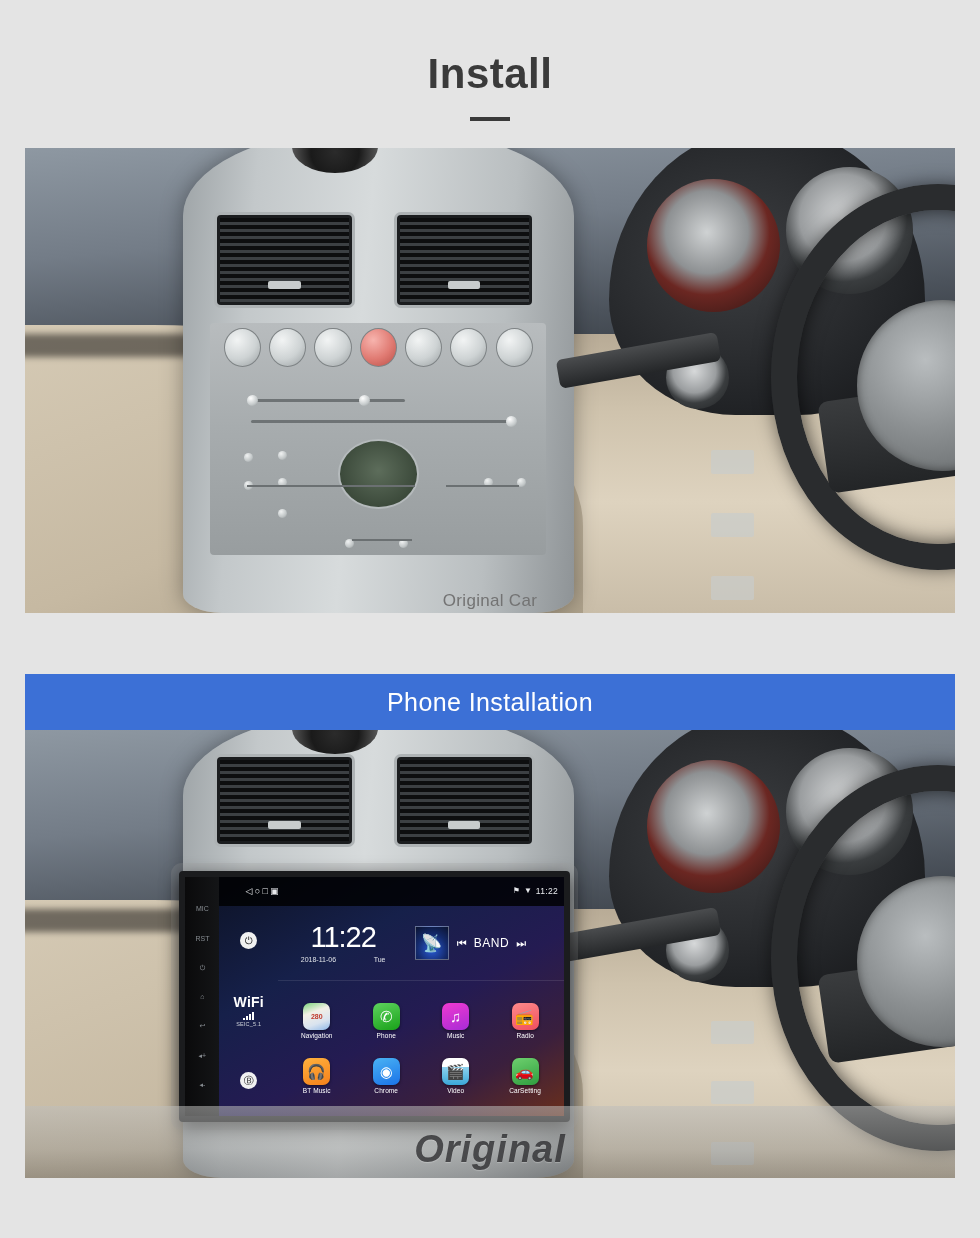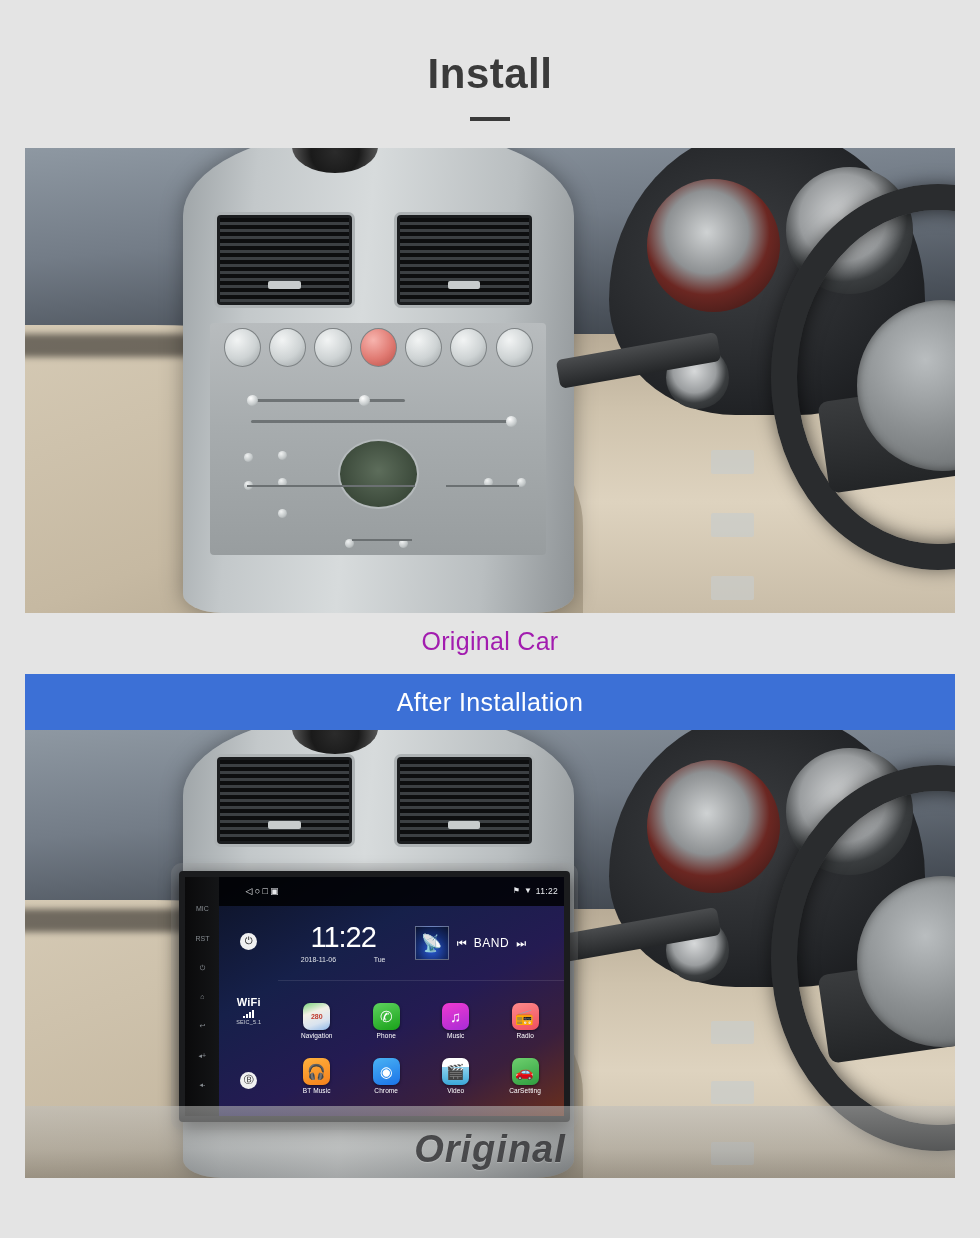--- a/index.html
+++ b/index.html
@@ -25,22 +25,22 @@
 
   
   .photo {
     position: absolute; overflow: hidden;
     background: #222;
   }
   #photo-original { left: 25px; top: 148px; width: 930px; height: 465px; }
   #photo-after    { left: 25px; top: 730px; width: 930px; height: 448px; }
 
   .caption-original {
-    position: absolute; left: 25px; top: 627px; width: 930px;
-    text-align: center; font-size: 25px; color: #a21caf;
+    position: absolute; left: 25px; top: 591px; width: 930px;
+    text-align: center; font-size: 17px; color: #737373;
     letter-spacing: .3px;
   }
 
   .banner {
     position: absolute; left: 25px; top: 674px;
     width: 930px; height: 56px;
     background: #3c70d6;
     display: flex; align-items: center; justify-content: center;
   }
   .banner-text {
@@ -240,21 +240,21 @@
     align-items: center; justify-content: space-around;
     padding: 4px 0;
   }
   .circle-btn {
     width: 17px; height: 17px; border-radius: 50%;
     background: #f1f1f1; color: #1a1a1a;
     display: flex; align-items: center; justify-content: center;
     font-size: 10px; line-height: 1;
   }
   .wifi-block { text-align: center; color: #fff; }
-  .wifi-label { font-size: 11px; font-weight: bold; letter-spacing: .2px; }
+  .wifi-label { font-size: 14px; font-weight: bold; letter-spacing: .2px; }
   .wifi-bars { display: flex; align-items: flex-end; justify-content: center; gap: 1px; height: 8px; margin: 2px 0 1px; }
   .wifi-bars i { width: 2px; background: #fff; display:block; }
   .wifi-bars i:nth-child(1){height:25%;} .wifi-bars i:nth-child(2){height:50%;}
   .wifi-bars i:nth-child(3){height:75%;} .wifi-bars i:nth-child(4){height:100%;}
   .wifi-ssid { font-size: 5.5px; color: #cfd3da; letter-spacing: .2px; }
 
   .hu-main { flex: 1; display: flex; flex-direction: column; }
   .hu-topwidgets {
     height: 36%; display: flex; align-items: center;
     border-bottom: 1px solid rgba(255,255,255,.10);
@@ -387,21 +387,21 @@
           <i></i>
           <i></i>
         </div>
       </div>
     </div>
   </div>
 
   <div class="caption-original">Original Car</div>
 
   <div class="banner">
-    <span class="banner-text">After  Installation</span>
+    <span class="banner-text">Phone  Installation</span>
   </div>
 
   <div class="photo" id="photo-after">
     <div class="scene">
       <div class="dash-top"></div>
       <div class="dash-bottom"></div>
       <div class="dash-bottom-curve"></div>
       <div class="dash-shadow-band"></div>
 
       <div class="console">

